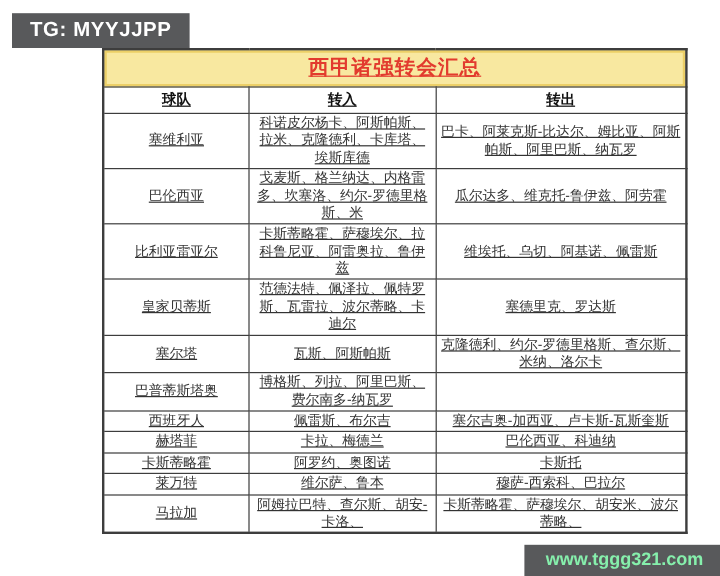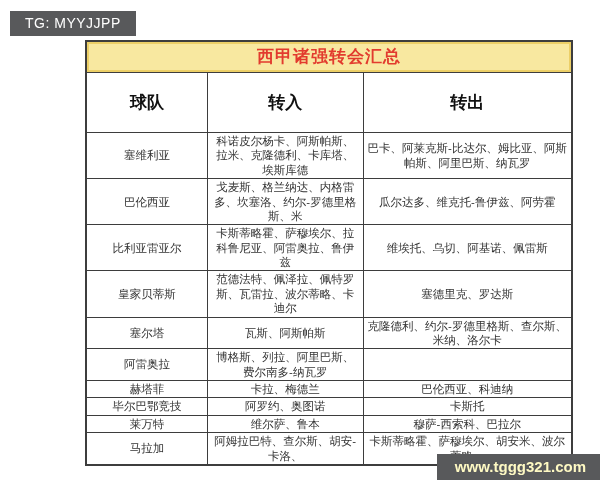--- a/index.html
+++ b/index.html
@@ -10,73 +10,74 @@
     background: #ffffff;
     overflow: hidden;
     font-family: "Liberation Sans", sans-serif;
   }
   .tg-badge {
     position: absolute;
     left: 10px;
     top: 11px;
     background: #58595b;
     color: #ffffff;
-    font-weight: normal;
-    font-size: 14px;
+    font-weight: bold;
+    font-size: 17px;
     padding: 4px 15px 5px 15px;
     letter-spacing: 0.5px;
   }
   .transfer-table {
     position: absolute;
     left: 85px;
     top: 40px;
     width: 488px;
     border-collapse: collapse;
     table-layout: fixed;
     border: 2px solid #3d3d3d;
   }
   .transfer-table th,
   .transfer-table td {
     border: 1px solid #3d3d3d;
     text-align: center;
     vertical-align: middle;
+    text-decoration: underline;
   }
   .title-cell {
     background: #f8e8a0;
     color: #e23b2e;
     font-size: 17px;
     font-weight: bold;
     padding: 3px 0 4px 0;
     box-shadow: inset 0 0 0 2px #eccf67;
     letter-spacing: 1px;
   }
   .transfer-table th.col-header {
-    font-size: 17px;
+    font-size: 12px;
     color: #111111;
-    padding: 18px 0;
+    padding: 2px 0;
     font-weight: bold;
     background: #ffffff;
   }
   .transfer-table td {
     font-size: 11.5px;
     color: #333333;
     line-height: 1.25;
     padding: 1px 3px;
     background: #ffffff;
     word-break: break-all;
   }
   col.c-team { width: 25%; }
   col.c-in   { width: 32%; }
   col.c-out  { width: 43%; }
   .site-badge {
     position: absolute;
     right: 0;
     bottom: 0;
     background: #58595b;
-    color: #fef9c3;
+    color: #86efac;
     font-weight: bold;
     font-size: 15px;
     padding: 4px 14px 5px 18px;
     z-index: 5;
   }
 </style>
 </head>
 <body>
 
 <div class="page">
@@ -125,36 +126,41 @@
       <td>塞德里克、罗达斯</td>
     </tr>
 
     <tr>
       <td>塞尔塔</td>
       <td>瓦斯、阿斯帕斯</td>
       <td>克隆德利、约尔-罗德里格斯、查尔斯、米纳、洛尔卡</td>
     </tr>
 
     <tr>
-      <td>阿雷奥拉</td>
+      <td>巴普蒂斯塔奥</td>
       <td>博格斯、列拉、阿里巴斯、费尔南多-纳瓦罗</td>
       <td></td>
     </tr>
 
 
+    <tr>
+      <td>西班牙人</td>
+      <td>佩雷斯、布尔吉</td>
+      <td>塞尔吉奥-加西亚、卢卡斯-瓦斯奎斯</td>
+    </tr>
 
     <tr>
       <td>赫塔菲</td>
       <td>卡拉、梅德兰</td>
       <td>巴伦西亚、科迪纳</td>
     </tr>
 
 
     <tr>
-      <td>毕尔巴鄂竞技</td>
+      <td>卡斯蒂略霍</td>
       <td>阿罗约、奥图诺</td>
       <td>卡斯托</td>
     </tr>
 
     <tr>
       <td>莱万特</td>
       <td>维尔萨、鲁本</td>
       <td>穆萨-西索科、巴拉尔</td>
     </tr>
 

